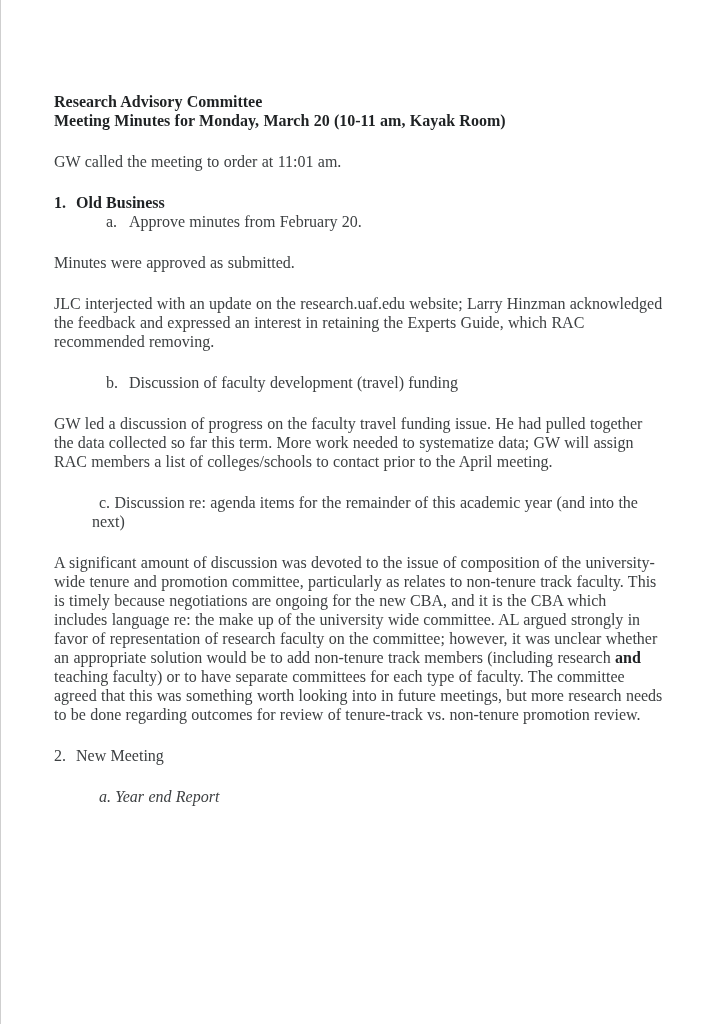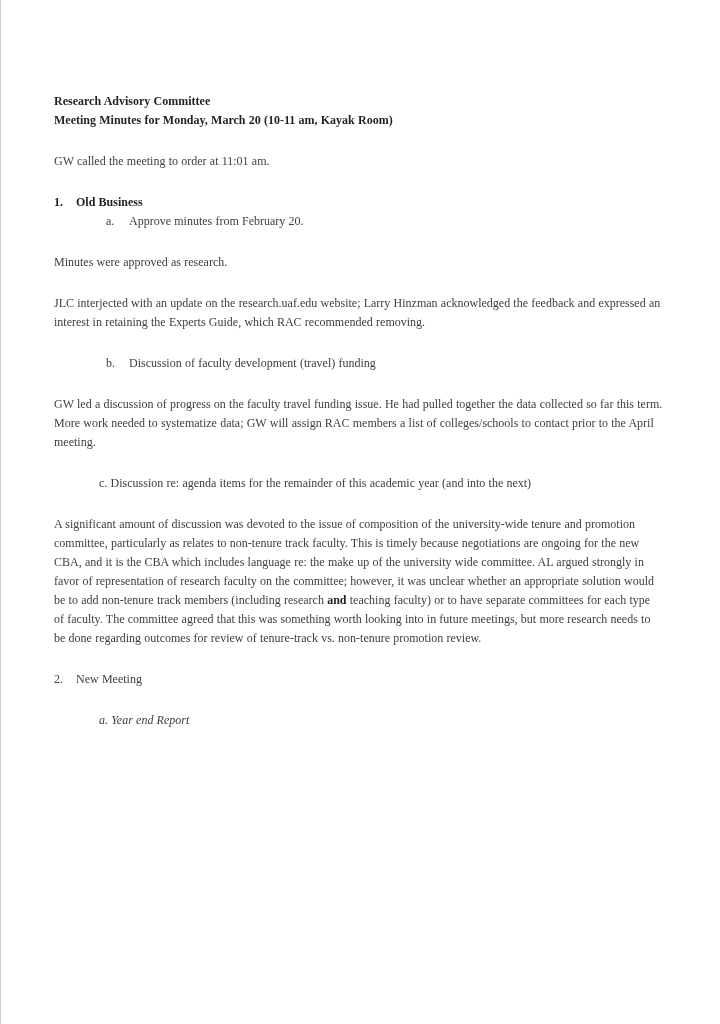--- a/index.html
+++ b/index.html
@@ -9,21 +9,21 @@
   }
   .page {
     position: relative;
     width: 720px;
     height: 1024px;
     box-sizing: border-box;
     background: #ffffff;
     border-left: 1px solid #cfcfcf;
     padding: 92px 57px 6px 53px;
     font-family: "Liberation Serif", "DejaVu Serif", serif;
-    font-size: 12px;
+    font-size: 16px;
     line-height: 19px;
     color: #3d4042;
     overflow: hidden;
   }
   .block { margin: 0 0 22px 0; }
   .block.tight { margin-bottom: 0; }
   .bold { font-weight: bold; color: #1f2224; }
   .heading div { font-weight: bold; color: #1f2224; }
   .section-head .num {
     display: inline-block;
@@ -56,21 +56,21 @@
     <div>Meeting Minutes for Monday, March 20 (10-11 am, Kayak Room)</div>
   </div>
 
 
   <p class="block">GW called the meeting to order at 11:01 am.</p>
 
   <p class="block tight section-head"><span class="num bold">1.</span><span class="bold">Old Business</span></p>
 
   <p class="block sub-item"><span class="marker">a.</span><span>Approve minutes from February 20.</span></p>
 
-  <p class="block">Minutes were approved as research.</p>
+  <p class="block">Minutes were approved as submitted.</p>
 
   <p class="block">JLC interjected with an update on the research.uaf.edu website; Larry Hinzman acknowledged the feedback and expressed an interest in retaining the Experts Guide, which RAC recommended removing.</p>
 
   <p class="block sub-item"><span class="marker">b.</span><span>Discussion of faculty development (travel) funding</span></p>
 
   <p class="block">GW led a discussion of progress on the faculty travel funding issue. He had pulled together the data collected so far this term.  More work needed to systematize data; GW will assign RAC members a list of colleges/schools to contact prior to the April meeting.</p>
 
   <p class="block sub-item-sm"><span class="marker-sm">c.</span>
     <span class="wrapfix">Discussion re: agenda items for the remainder of this academic year (and into the next)</span></p>
 

